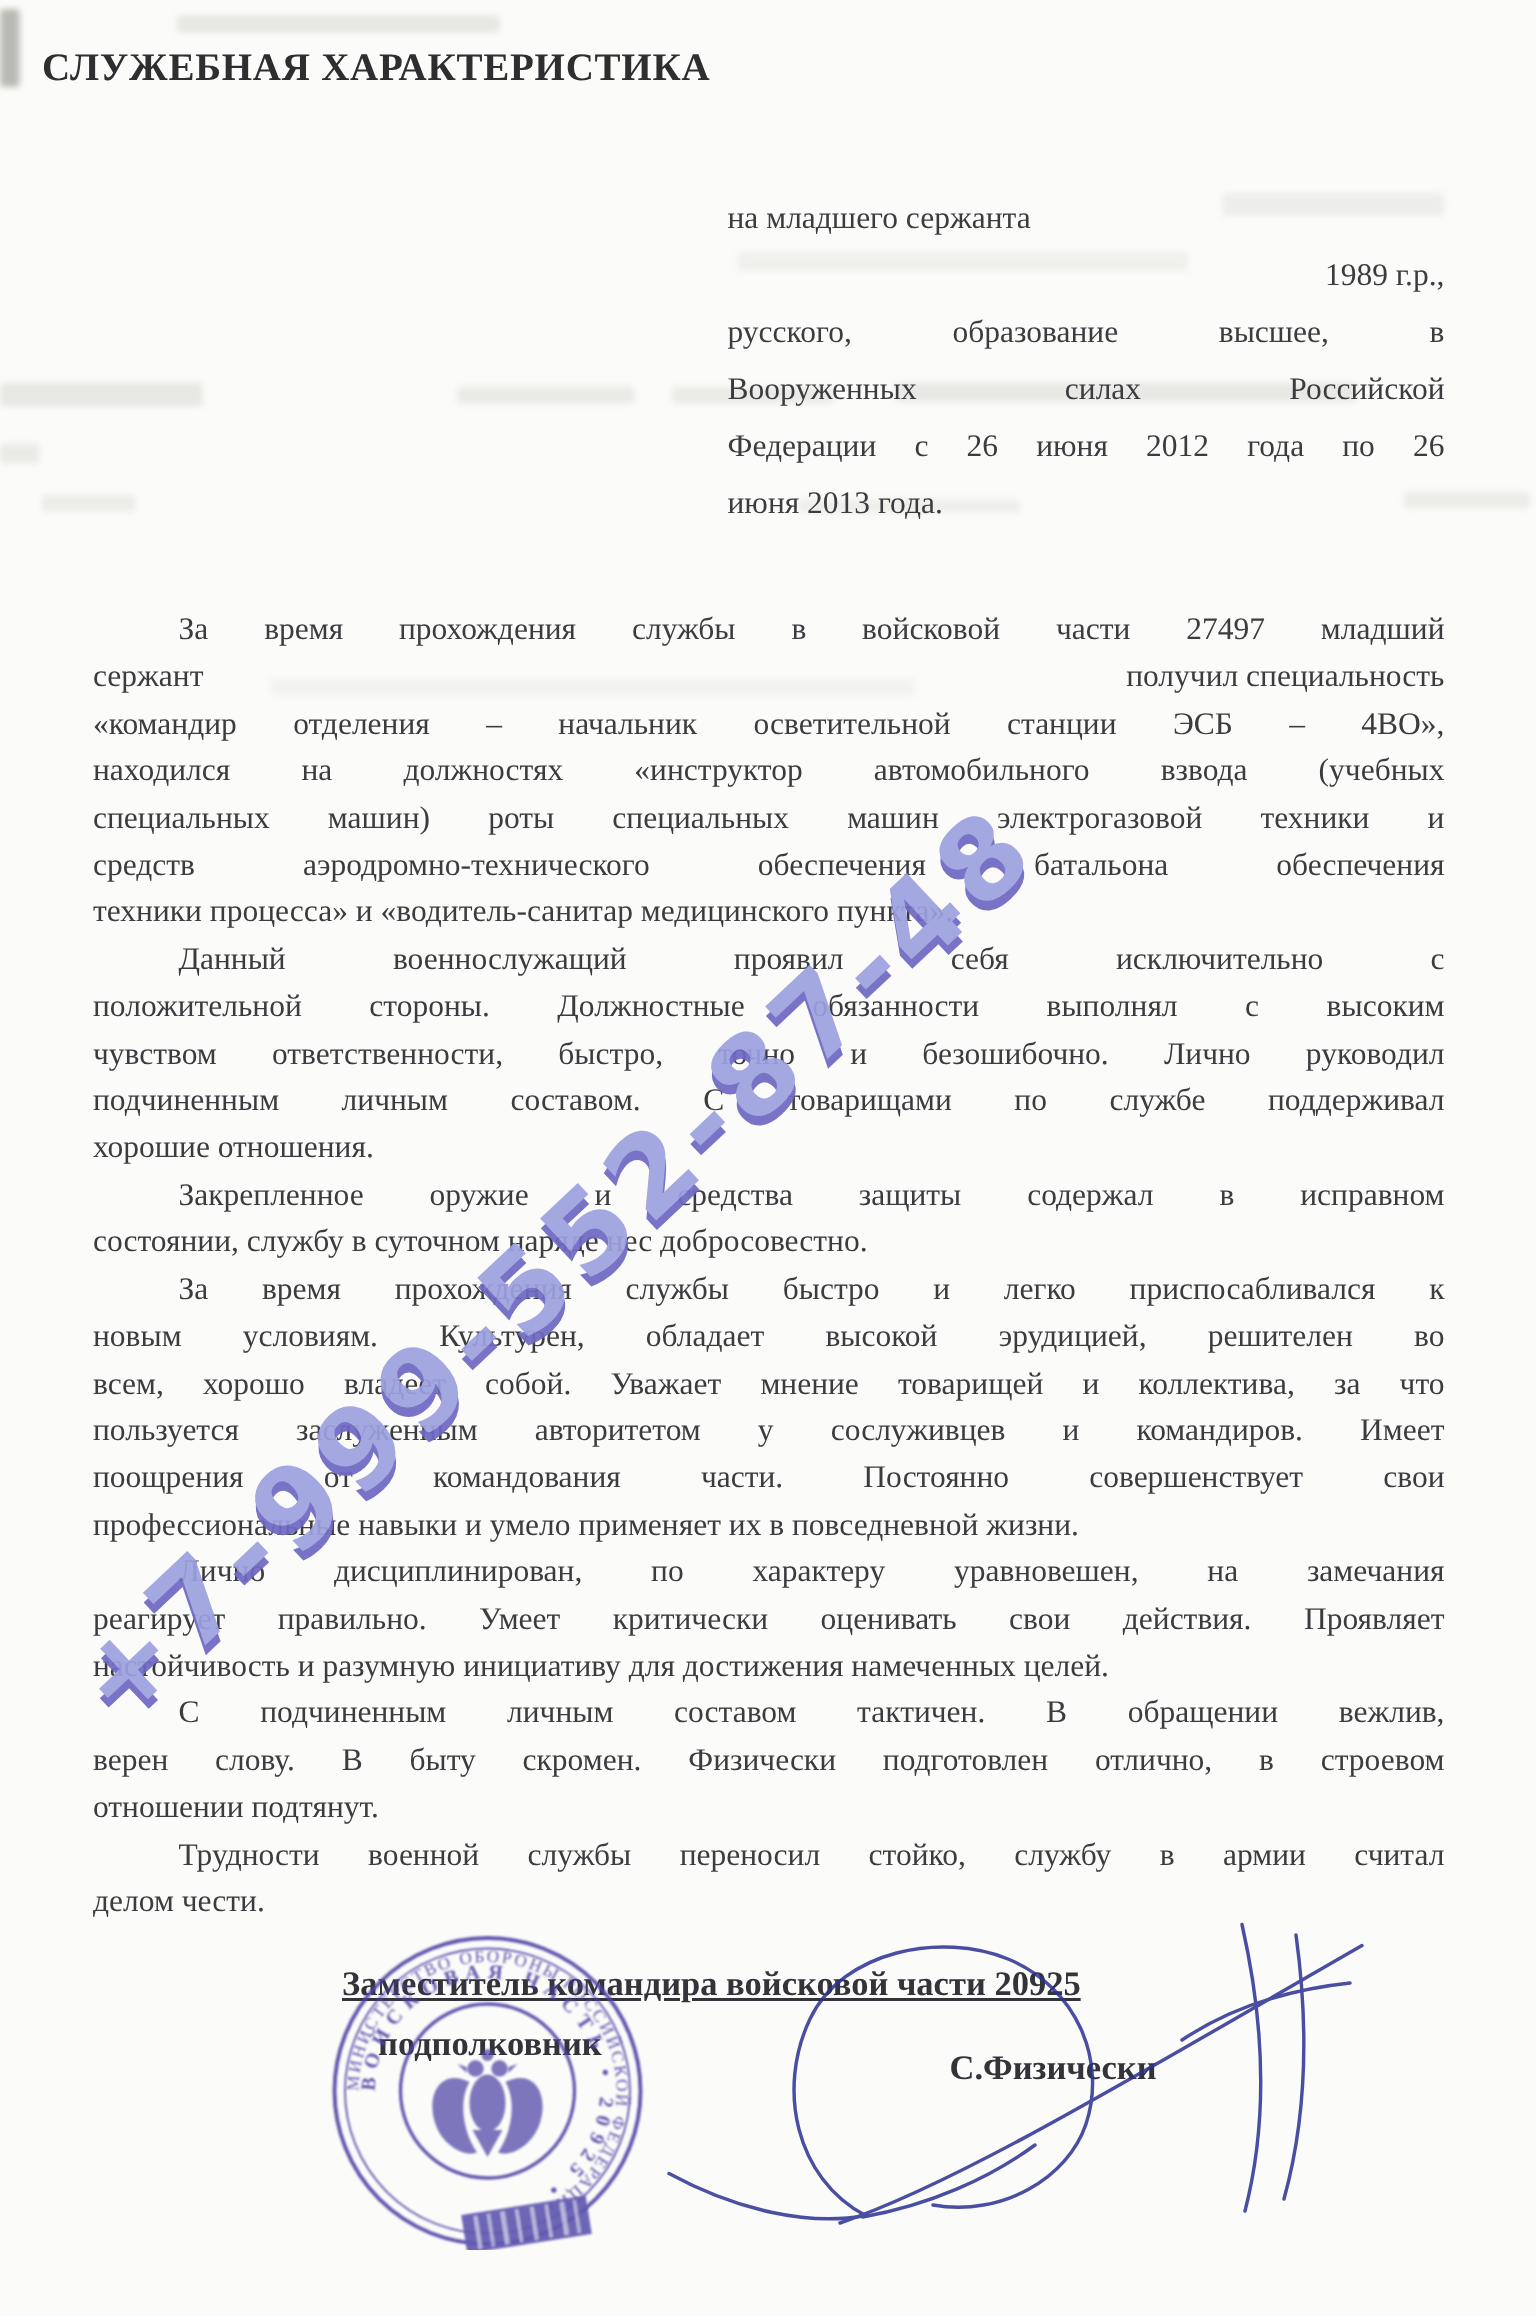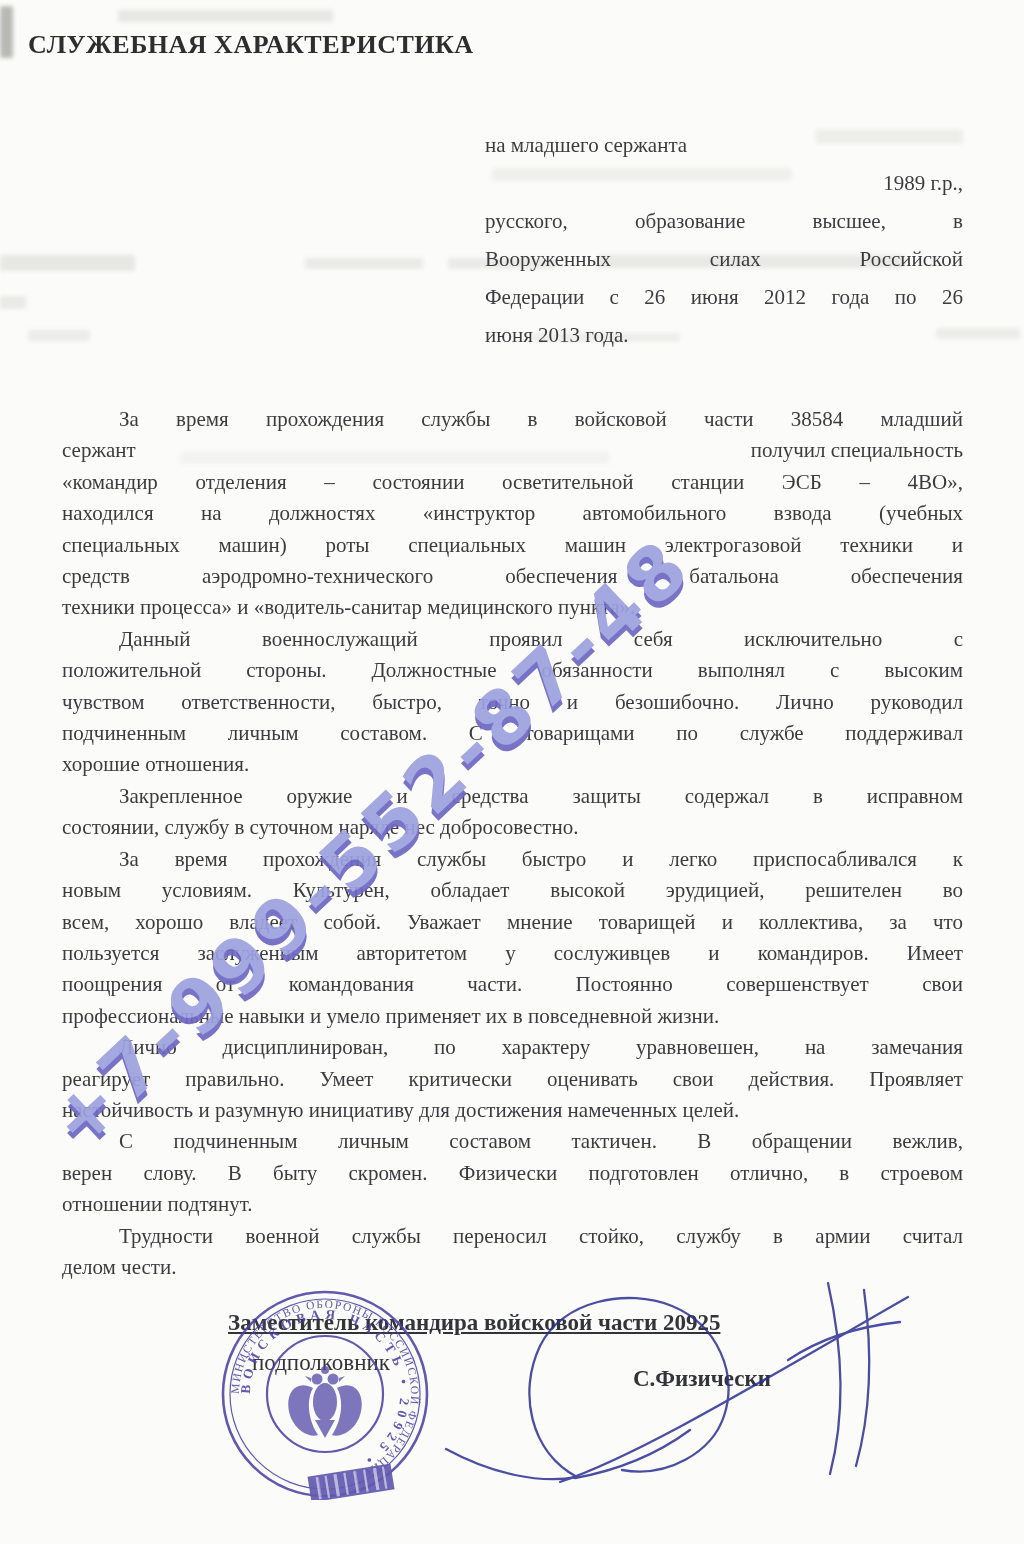--- a/index.html
+++ b/index.html
@@ -34,21 +34,21 @@
   
   .watermark{
     position:absolute;left:62px;top:1090px;z-index:3;
     font-family:"DejaVu Sans","Liberation Sans",sans-serif;
     font-weight:bold;font-size:74px;letter-spacing:6px;white-space:nowrap;
     transform:rotate(-43.3deg);transform-origin:0 50%;
     opacity:.92;pointer-events:none;
   }
   
   .sig-line1{position:absolute;left:228px;top:1310px;font-size:23px;font-weight:bold;color:#33333a;z-index:2;text-decoration:underline;}
-  .sig-line2{position:absolute;left:252px;top:1350px;font-size:23px;font-weight:normal;color:#33333a;z-index:2;}
+  .sig-line2{position:absolute;left:252px;top:1350px;font-size:23px;font-weight:bold;color:#33333a;z-index:2;}
   .sig-name{position:absolute;left:633px;top:1366px;font-size:23px;font-weight:bold;color:#33333a;z-index:2;}
   
   .stamp-svg{position:absolute;left:219px;top:1288px;width:212px;height:212px;z-index:4;opacity:.88;}
   .pen-svg{position:absolute;left:0;top:0;width:1024px;height:1544px;z-index:5;pointer-events:none;}
 </style>
 </head>
 <body>
 
 <div class="page">
 
@@ -72,26 +72,26 @@
       <div class="ln l">на младшего сержанта</div>
       <div class="ln r">1989 г.р.,</div>
       <div class="ln j">русского, образование высшее, в</div>
       <div class="ln j">Вооруженных силах Российской</div>
       <div class="ln j">Федерации с 26 июня 2012 года по 26</div>
       <div class="ln l">июня 2013 года.</div>
     </div>
 
   <div class="body-text" id="bodyText">
       <div class="para">
-        <div class="ln j">За время прохождения службы в войсковой части 38584 младший</div>
+        <div class="ln j">За время прохождения службы в войсковой части 27497 младший</div>
         <div class="ln s">
           <span>сержант</span>
           <span>получил  специальность</span>
         </div>
-        <div class="ln j">«командир отделения – состоянии осветительной станции ЭСБ – 4ВО»,</div>
+        <div class="ln j">«командир отделения – начальник осветительной станции ЭСБ – 4ВО»,</div>
         <div class="ln j">находился на должностях «инструктор автомобильного взвода (учебных</div>
         <div class="ln j">специальных машин) роты специальных машин электрогазовой техники и</div>
         <div class="ln j">средств аэродромно-технического обеспечения батальона обеспечения</div>
         <div class="ln l">техники процесса» и «водитель-санитар медицинского пункта».</div>
       </div>
       <div class="para">
         <div class="ln j">Данный военнослужащий проявил себя исключительно с</div>
         <div class="ln j">положительной стороны. Должностные обязанности выполнял с высоким</div>
         <div class="ln j">чувством ответственности, быстро, точно и безошибочно. Лично руководил</div>
         <div class="ln j">подчиненным личным составом. С товарищами по службе поддерживал</div>

